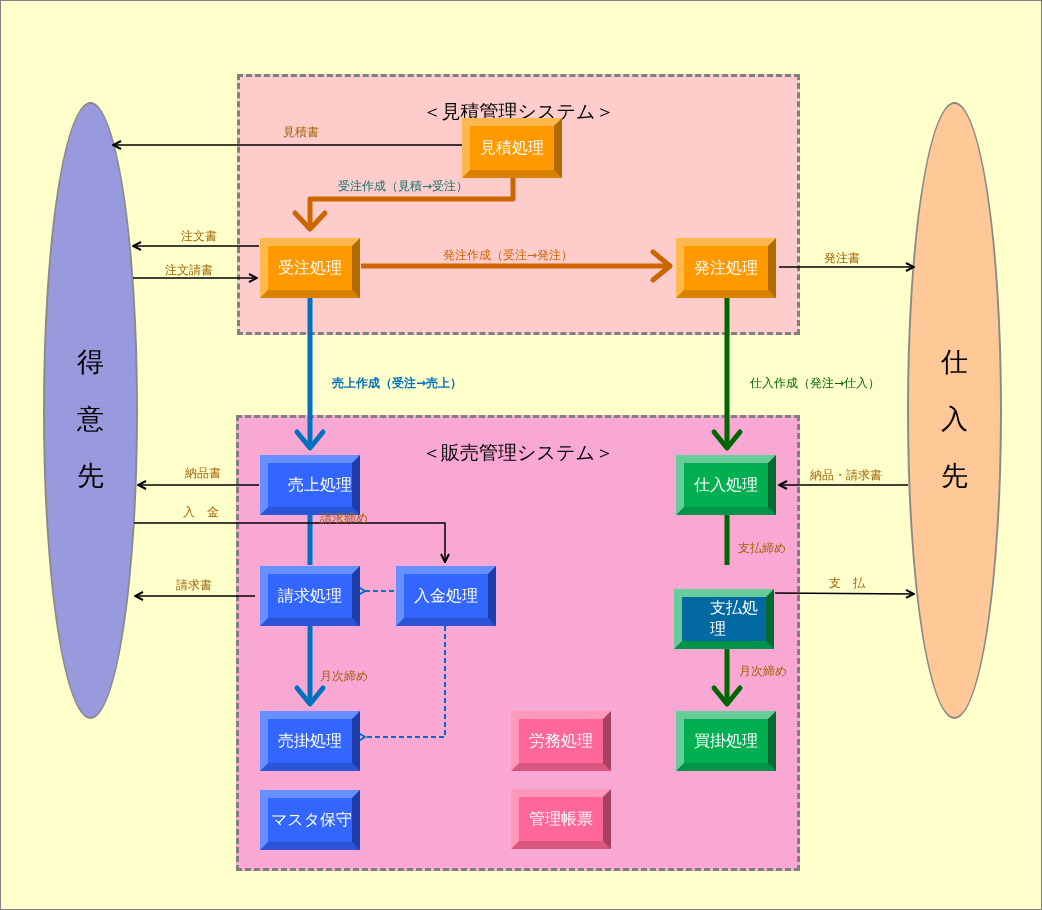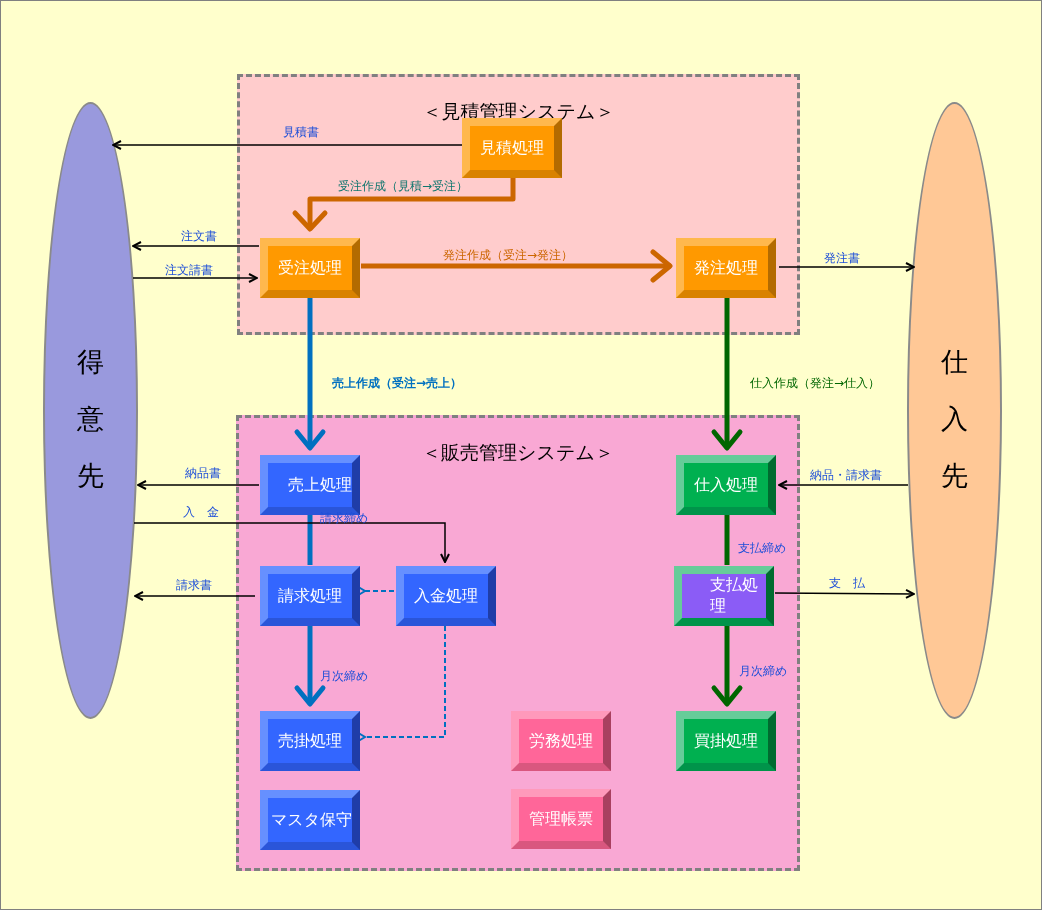--- a/index.html
+++ b/index.html
@@ -10,21 +10,21 @@
   .system { position:absolute; border:3px dashed #808080; box-sizing:border-box; }
   .system-title { position:absolute; left:0; right:0; text-align:center;
                   font-size:19px; color:#000; top:2px;margin-top:20px; }
   .ellipse { position:absolute; border:2px solid #8a8a8a; border-radius:50%; box-sizing:border-box; }
   .ellipse-label { position:absolute; left:0; right:0; text-align:center;
                    font-size:27px; color:#000; }
   .box { position:absolute; width:100px; height:60px; box-sizing:border-box;
          display:flex; align-items:center; justify-content:center;
          color:#fff; font-size:16px; }
   .box span { position:relative; z-index:2; }
-  .lbl { position:absolute; font-size:12px; color:#1d4ed8; white-space:nowrap; }
+  .lbl { position:absolute; font-size:12px; color:#a16207; white-space:nowrap; }
   svg#lines { position:absolute; left:0; top:0; }
 </style>
 </head>
 <body>
 
 <div id="canvas">
 
   <div class="system" id="sys-estimate" style="left: 236px; top: 73px; width: 563px; height: 261px; background: rgb(255, 204, 204);">
     <div class="system-title">＜見積管理システム＞</div>
   </div>
@@ -124,21 +124,21 @@
     </div>
   <div class="box" style="left: 510px; top: 710px; border-style: solid; border-width: 8px; border-color: rgb(255, 153, 187) rgb(168, 64, 95) rgb(217, 87, 127) rgb(255, 153, 187); background: rgb(255, 102, 153);">
       <span>労務処理</span>
     </div>
   <div class="box" style="left: 510px; top: 788px; border-style: solid; border-width: 8px; border-color: rgb(255, 153, 187) rgb(168, 64, 95) rgb(217, 87, 127) rgb(255, 153, 187); background: rgb(255, 102, 153);">
       <span>管理帳票</span>
     </div>
   <div class="box" style="left: 675px; top: 454px; border-style: solid; border-width: 8px; border-color: rgb(102, 204, 153) rgb(0, 107, 48) rgb(0, 148, 74) rgb(102, 204, 153); background: rgb(0, 176, 80);">
       <span>仕入処理</span>
     </div>
-  <div class="box" style="left: 673px; top: 565px; border-style: solid; border-width: 8px; border-color: rgb(102, 204, 153) rgb(0, 107, 48) rgb(0, 148, 74) rgb(102, 204, 153); background: #8b5cf6; padding-left: 28px;">
+  <div class="box" style="left: 673px; top: 588px; border-style: solid; border-width: 8px; border-color: rgb(102, 204, 153) rgb(0, 107, 48) rgb(0, 148, 74) rgb(102, 204, 153); background: #0369a1; padding-left: 28px;">
       <span>支払処理</span>
     </div>
   <div class="box" style="left: 675px; top: 710px; border-style: solid; border-width: 8px; border-color: rgb(102, 204, 153) rgb(0, 107, 48) rgb(0, 148, 74) rgb(102, 204, 153); background: rgb(0, 176, 80);">
       <span>買掛処理</span>
     </div>
 
   <div class="lbl" style="left:282px; top:123px;">見積書</div>
   <div class="lbl" style="left:337px; top:177px; color:#0f766e;">受注作成（見積→受注）</div>
   <div class="lbl" style="left:180px; top:227px;">注文書</div>
   <div class="lbl" style="left:164px; top:261px;">注文請書</div>

